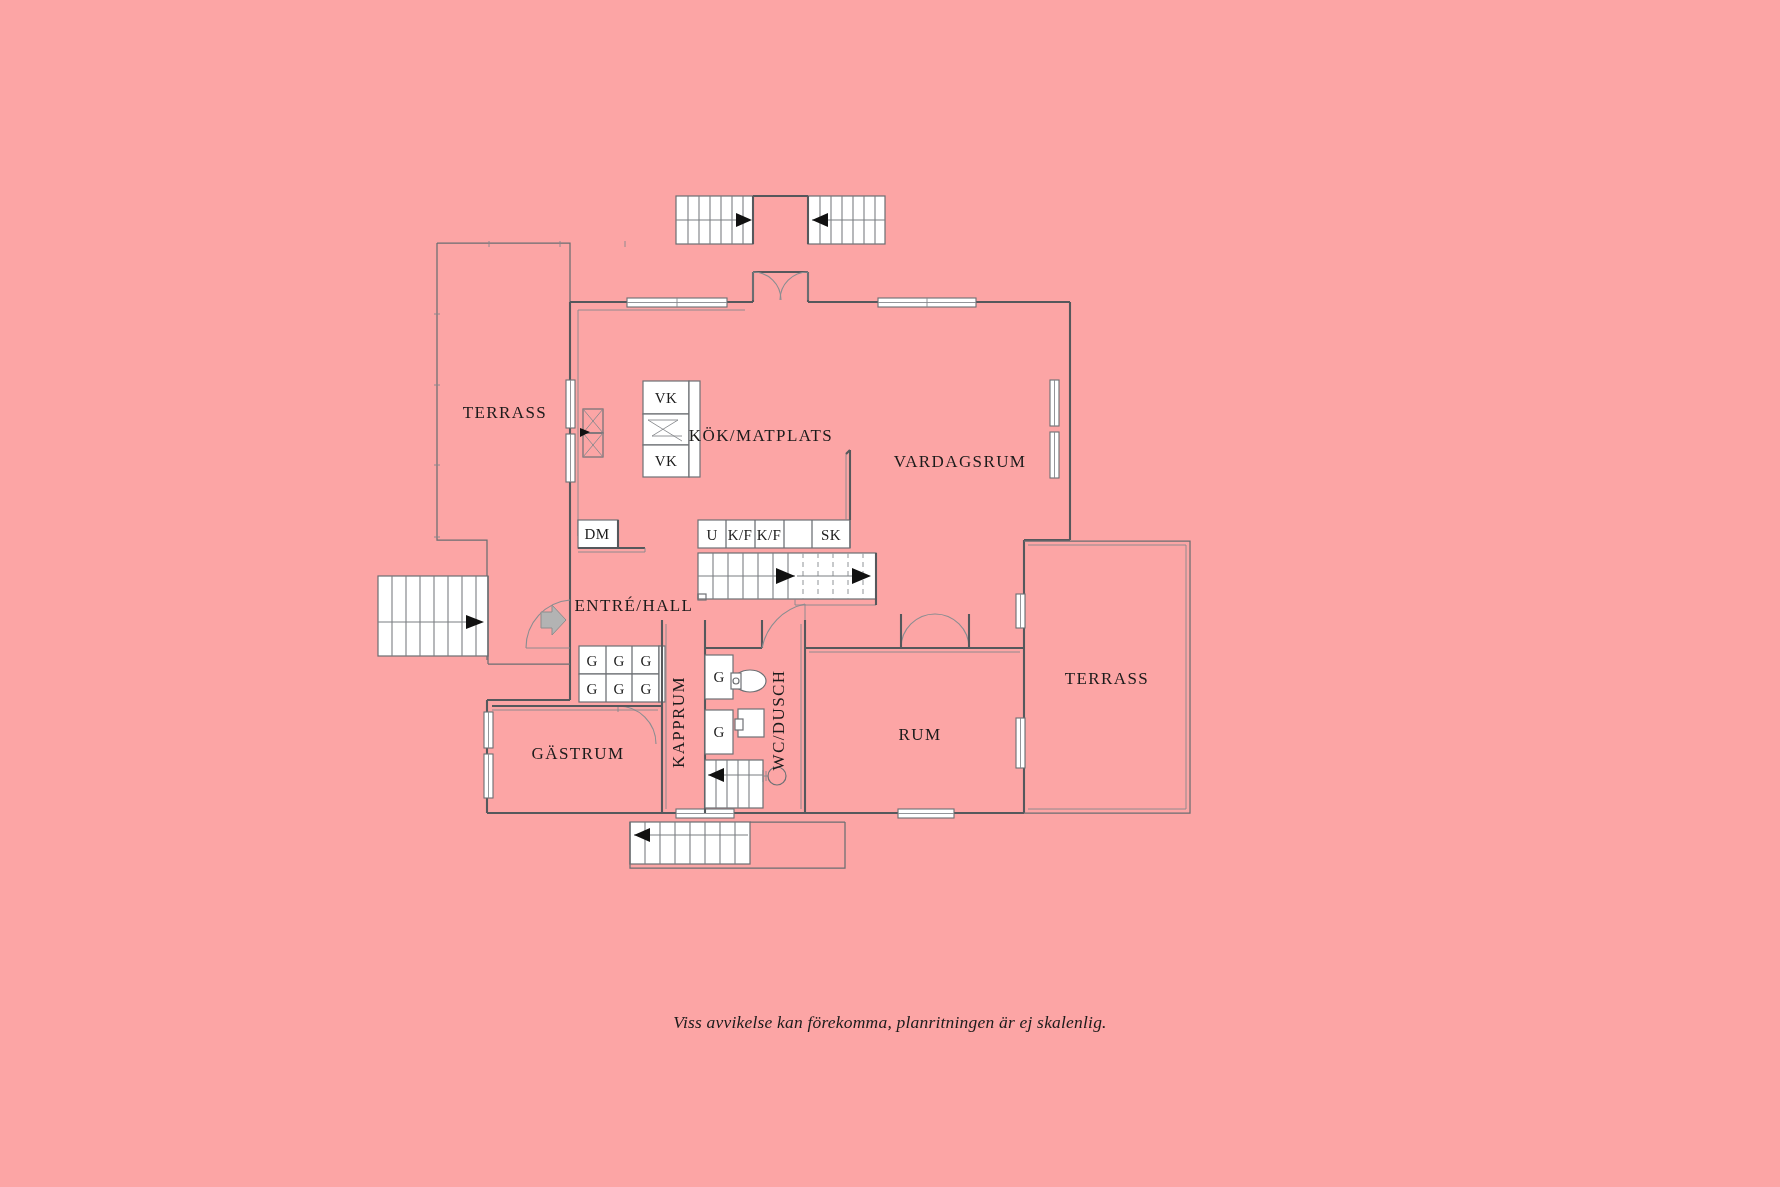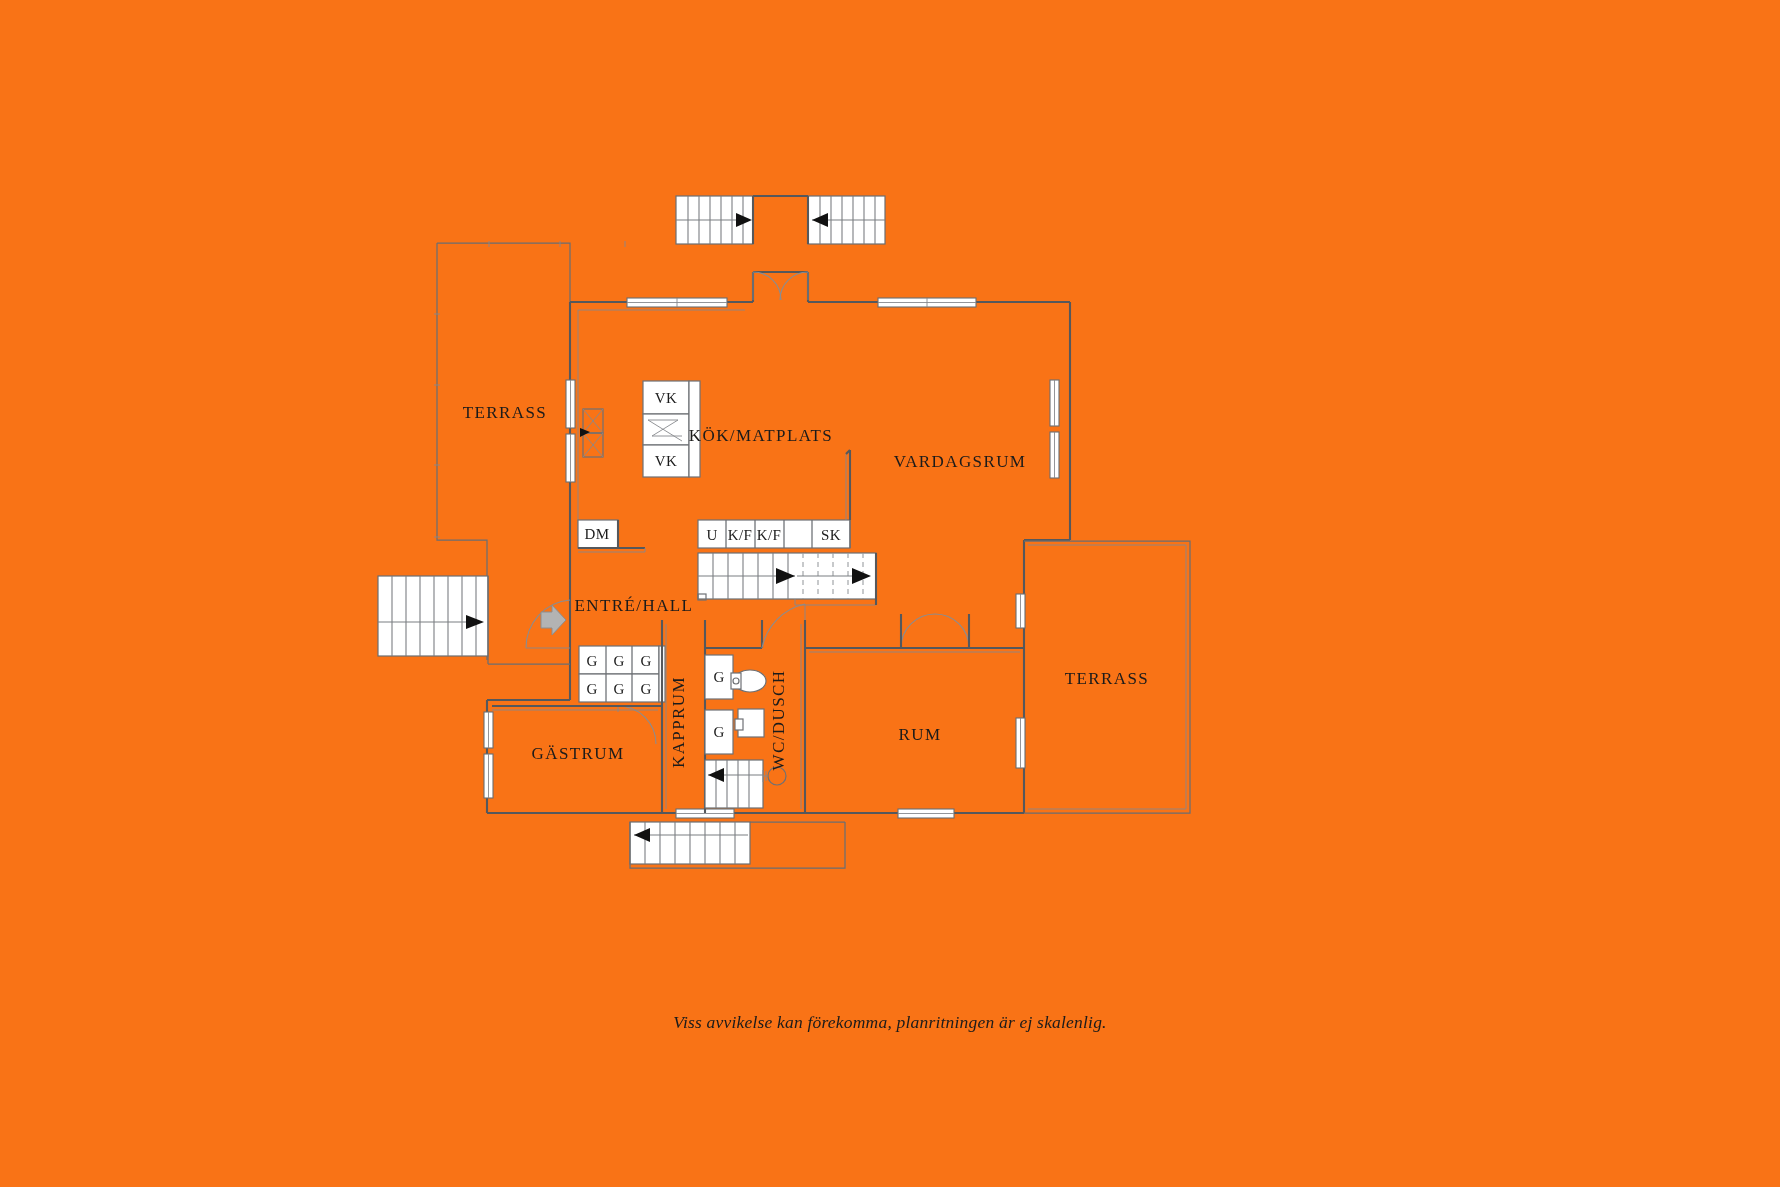--- a/index.html
+++ b/index.html
@@ -10,21 +10,21 @@
   body {
     width: 1780px;
     height: 1187px;
     overflow: hidden;
     font-family: "Liberation Serif", serif;
   }
   #plan-root {
     position: relative;
     width: 1780px;
     height: 1187px;
-    background: #f97316;
+    background: #fca5a5;
   }
   svg#floorplan {
     display: block;
     width: 1780px;
     height: 1187px;
   }
   .wall        { fill: none; stroke: #55585c; stroke-width: 2.1; }
   .wall-thin   { fill: none; stroke: #6b6e72; stroke-width: 1.25; }
   .wall-hair   { fill: none; stroke: #87898d; stroke-width: 0.9; }
   .fixture     { fill: #ffffff; stroke: #6e7175; stroke-width: 1.2; }

